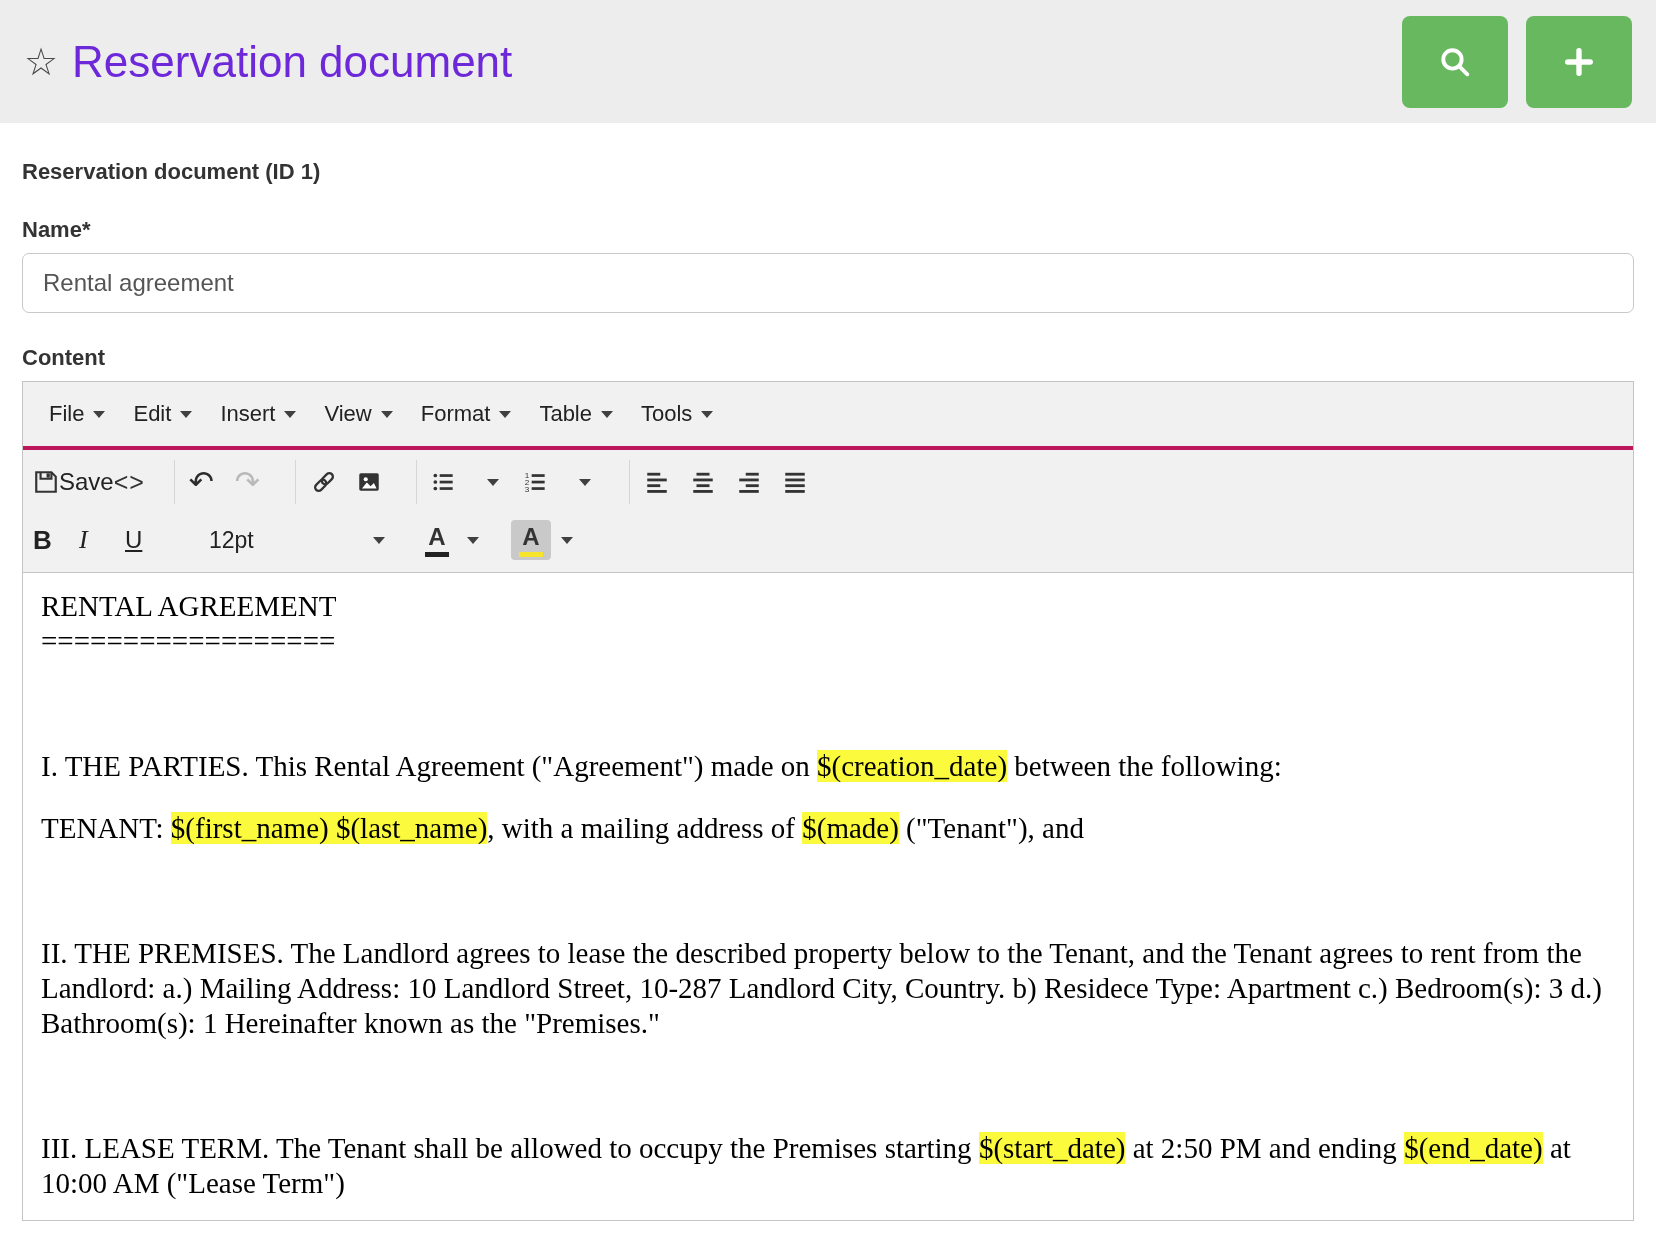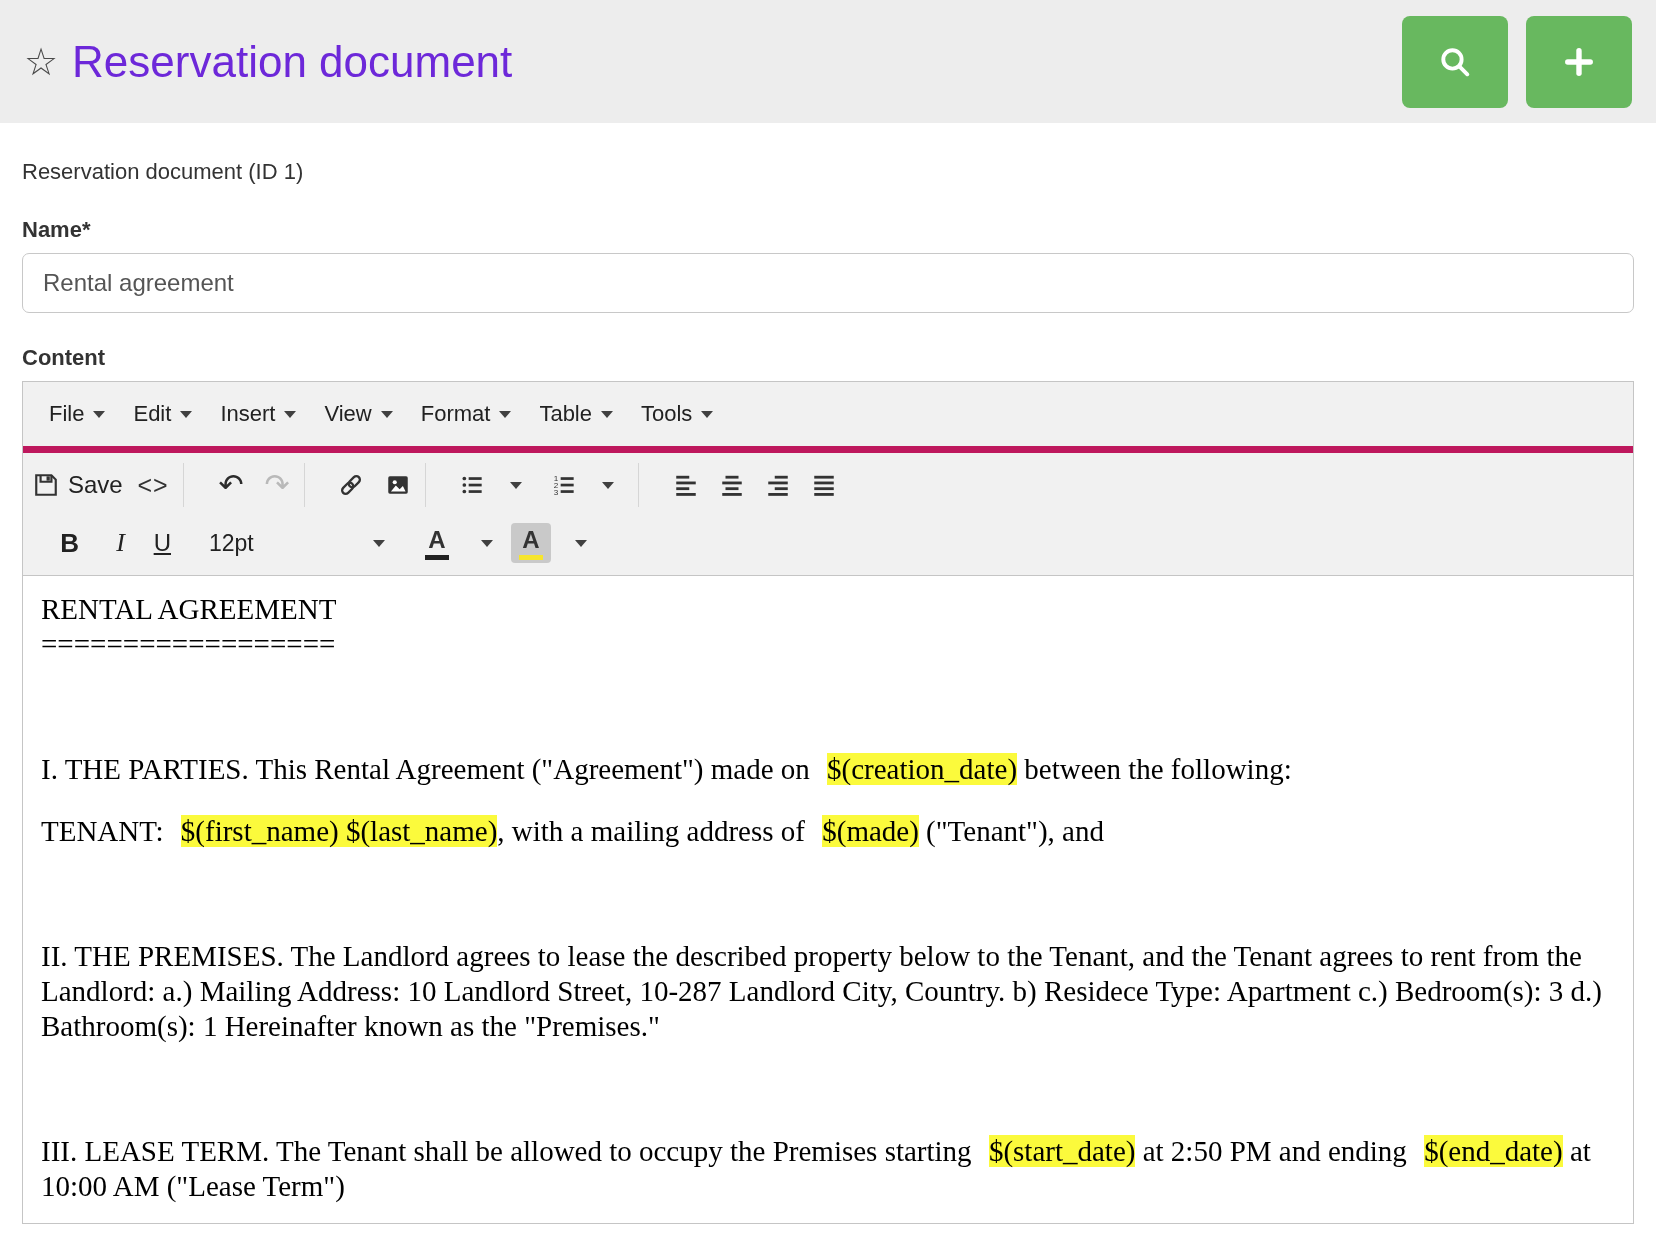--- a/index.html
+++ b/index.html
@@ -10,40 +10,40 @@
   .app-header { height:123px; background:#ededed; display:flex; align-items:center;
                 padding:0 24px; }
   .star { font-size:38px; color:#4a4a4a; margin-right:14px; line-height:1; }
   .page-title { font-size:44px; color:#6d28d9; font-weight:400; flex:1; }
   .header-actions { display:flex; gap:18px; }
   .hbtn { width:106px; height:92px; border:none; border-radius:8px; background:#68b85f;
           display:flex; align-items:center; justify-content:center; cursor:pointer; }
 
   
   .main { padding:0 22px; }
-  .record-title { margin-top:36px; font-size:22px; font-weight:400; color:#333; }
+  .record-title { margin-top:36px; font-size:22px; font-weight:700; color:#333; }
   .field-label { margin-top:32px; font-size:22px; font-weight:700; color:#333; }
   .field-label .req { color:#333; }
   .text-input { margin-top:10px; width:100%; height:60px; border:1px solid #c8c8c8;
                 border-radius:7px; padding:0 20px; font-size:24px; color:#555;
                 font-family:"Liberation Sans", sans-serif; background:#fff; }
   .content-label { }
 
   
   .editor { margin-top:10px; border:1px solid #c5c5c5; background:#f1f1f1; }
   .menubar { display:flex; align-items:center; padding:13px 12px;
-             border-bottom:7px solid #be185d; }
+             border-bottom:4px solid #be185d; }
   .menu-item { display:flex; align-items:center; gap:9px; padding:6px 14px;
                font-size:22px; color:#222; cursor:pointer; }
   .caret { width:0; height:0; border-left:6px solid transparent;
            border-right:6px solid transparent; border-top:7px solid #404040; }
   .toolbar { display:flex; align-items:center; padding:6px 10px; min-height:64px; }
   .toolbar.row2 { min-height:58px; padding-top:0; }
   .tsep { width:1px; align-self:stretch; background:#d6d6d6; margin:4px 14px; }
-  .tbtn { display:flex; align-items:center; justify-content:flex-end; gap:9px;
+  .tbtn { display:flex; align-items:center; justify-content:flex-start; 
           min-width:46px; height:48px; background:transparent; border:none;
           color:#2c2c2c; cursor:pointer; font-family:"Liberation Sans", sans-serif; }
   .tbtn .lbl { font-size:24px; color:#222; }
   .glyph-arrow { font-family:"DejaVu Sans", sans-serif; font-size:30px; line-height:1; }
   .disabled { color:#b9b9b9; }
   .code-glyph { font-size:25px; color:#333; letter-spacing:1px; }
   .combo { display:flex; align-items:center; justify-content:space-between;
            width:196px; height:48px; padding:0 10px; cursor:pointer; }
   .combo .lbl { font-size:23px; color:#222; white-space:nowrap; overflow:hidden; }
   .fmt { width:46px; }
@@ -58,21 +58,21 @@
   .color-a.active { background:#c9c9c9; }
   .split-caret { padding:0 10px; cursor:pointer; }
 
   
   .doc { background:#fff; border-top:1px solid #c5c5c5; padding:10px 18px 0;
          font-family:"Liberation Serif", serif; font-size:29px; color:#000;
          height:648px; overflow:hidden; cursor:text; }
   .doc p { margin:27px 0; line-height:1.22; white-space:pre-wrap; }
   .doc p:first-child { margin-top:6px; }
   .doc p.empty { min-height:35px; }
-  .hl { background:var(--hl,#fbfa3c);margin-left:10px; }
+  .hl { background:var(--hl,#fbfa3c); }
   @keyframes blink { 50% { opacity:0; } }
 
   svg { display:block; }
 </style>
 </head>
 <body>
 
 <div class="app-header">
   <span class="star">☆</span>
   <div class="page-title">Reservation document</div>

